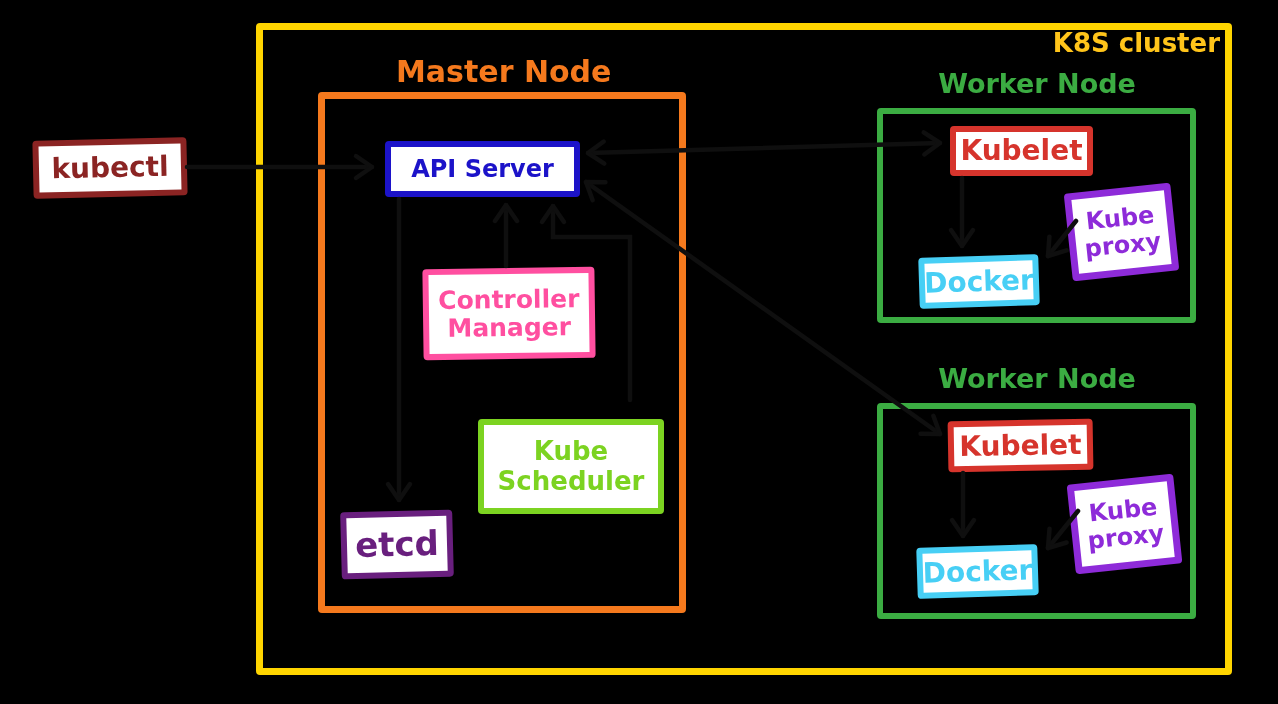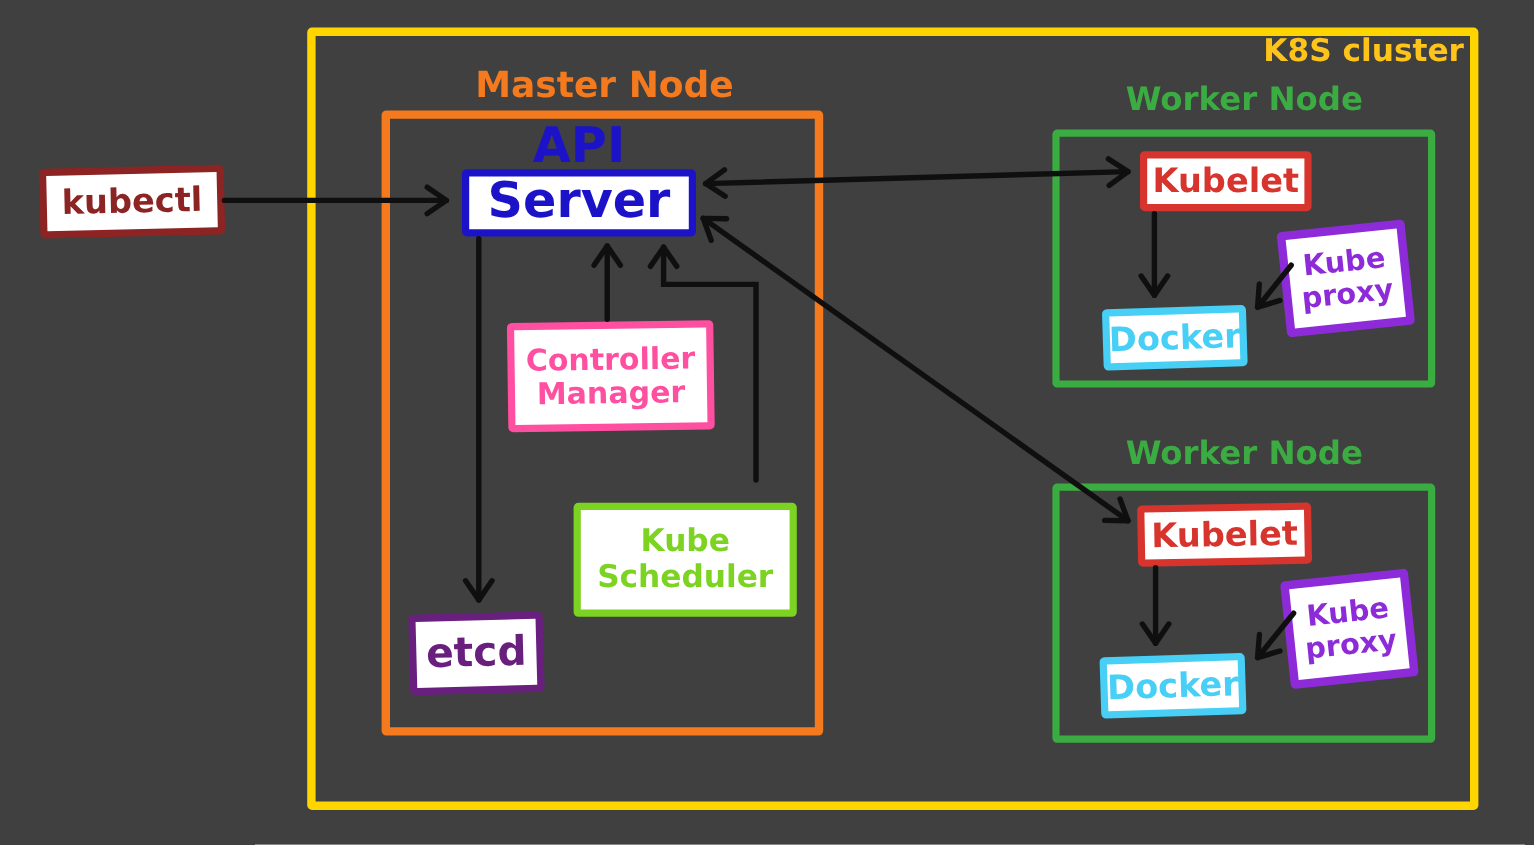--- a/index.html
+++ b/index.html
@@ -1,19 +1,19 @@
 <!DOCTYPE html>
 <html><head>
 <meta charset="utf-8">
 <style>
   html,body{margin:0;padding:0;background:#ffffff;}
   .canvas{
     position:relative;
     width:1278px;height:704px;
-    background:#404040;
+    background:#000000;
     font-family:"DejaVu Sans","Liberation Sans",sans-serif;
     font-weight:bold;
     overflow:hidden;
   }
   .box{
     position:absolute;
     border-style:solid;
     border-radius:4px;
     background:transparent;
     box-sizing:border-box;
@@ -45,21 +45,21 @@
   <div class="box" style="left: 256px; top: 23px; width: 976px; height: 652px; border-width: 7px; border-color: rgb(255, 213, 0);"></div>
   <div class="lbl" style="left: 1020px; top: 28px; width: 200px; text-align: right; font-size: 26px; color: rgb(255, 196, 26);">K8S cluster</div>
 
   <div class="box node" style="left: 33px; top: 139px; width: 154px; height: 58px; border-width: 6px; font-size: 28px; transform: rotate(-1.3deg); border-color: rgb(139, 36, 35); color: rgb(139, 36, 35);">
     <span>kubectl</span>
   </div>
 
   <div class="box" style="left: 318px; top: 92px; width: 368px; height: 521px; border-width: 7px; border-color: rgb(245, 121, 29);"></div>
   <div class="lbl" style="left: 396px; top: 54px; width: 200px; font-size: 30px; color: rgb(245, 121, 29);">Master Node</div>
 
-  <div class="box node" style="left: 385px; top: 141px; width: 195px; height: 56px; border-width: 6px; font-size: 41px; border-color: rgb(28, 19, 201); color: rgb(28, 19, 201); align-items: flex-end;">
+  <div class="box node" style="left: 385px; top: 141px; width: 195px; height: 56px; border-width: 6px; font-size: 24px; border-color: rgb(28, 19, 201); color: rgb(28, 19, 201);">
     <span>API Server</span>
   </div>
 
   <div class="box node" style="left: 423px; top: 268px; width: 172px; height: 91px; border-width: 6px; font-size: 25px; transform: rotate(-0.8deg); border-color: rgb(255, 79, 160); color: rgb(255, 79, 160);">
     <span>Controller Manager</span>
   </div>
 
   <div class="box node" style="left: 478px; top: 402px; width: 186px; height: 95px; border-width: 6px; font-size: 26px; border-color: rgb(124, 211, 33); color: rgb(124, 211, 33); margin-top: 17px;">
     <span>Kube Scheduler</span>
   </div>

